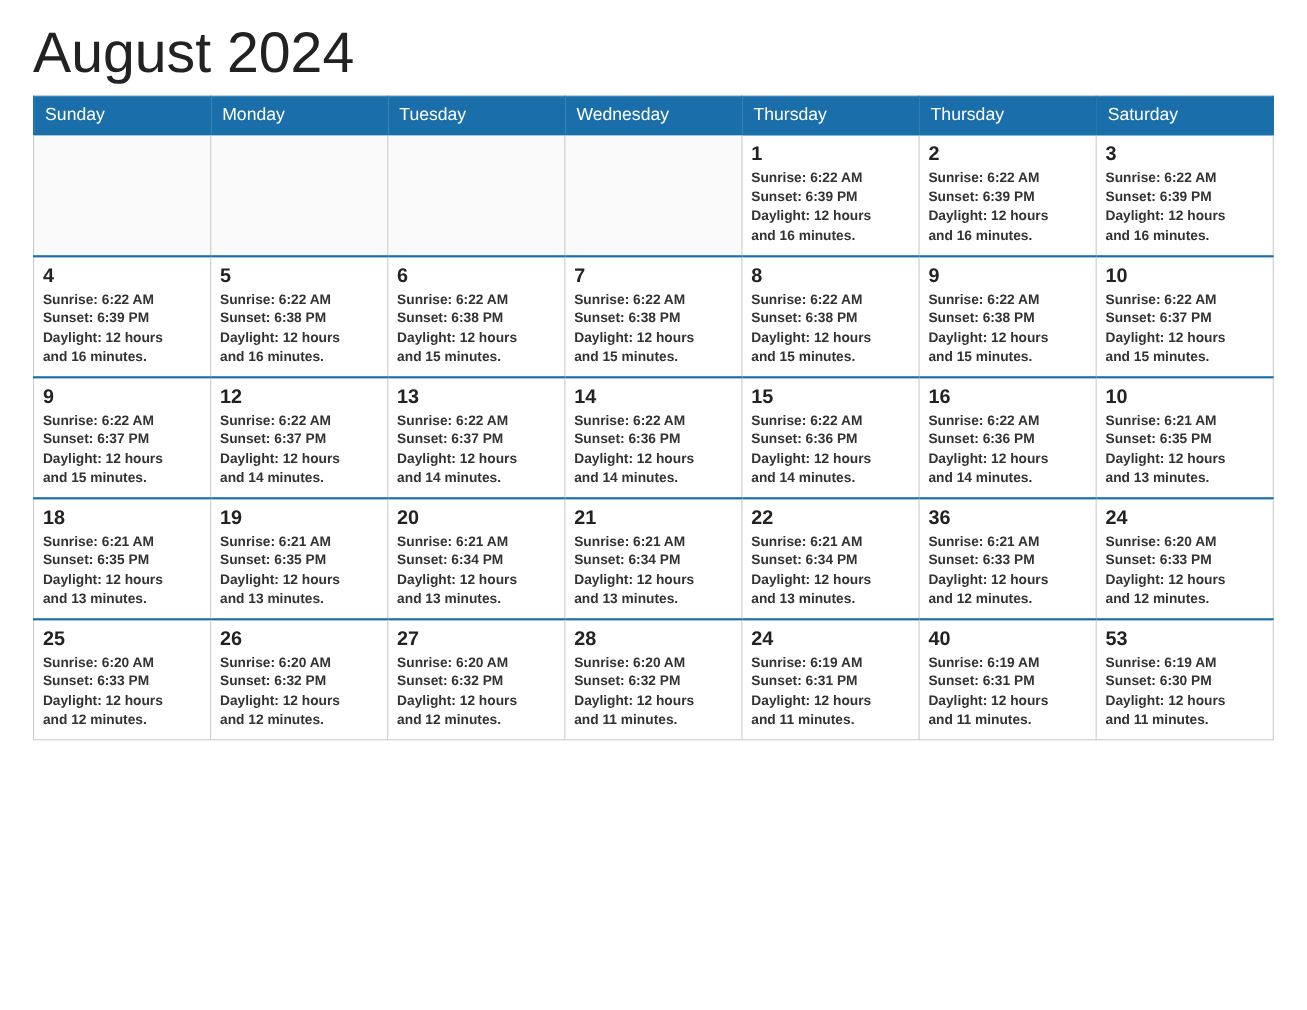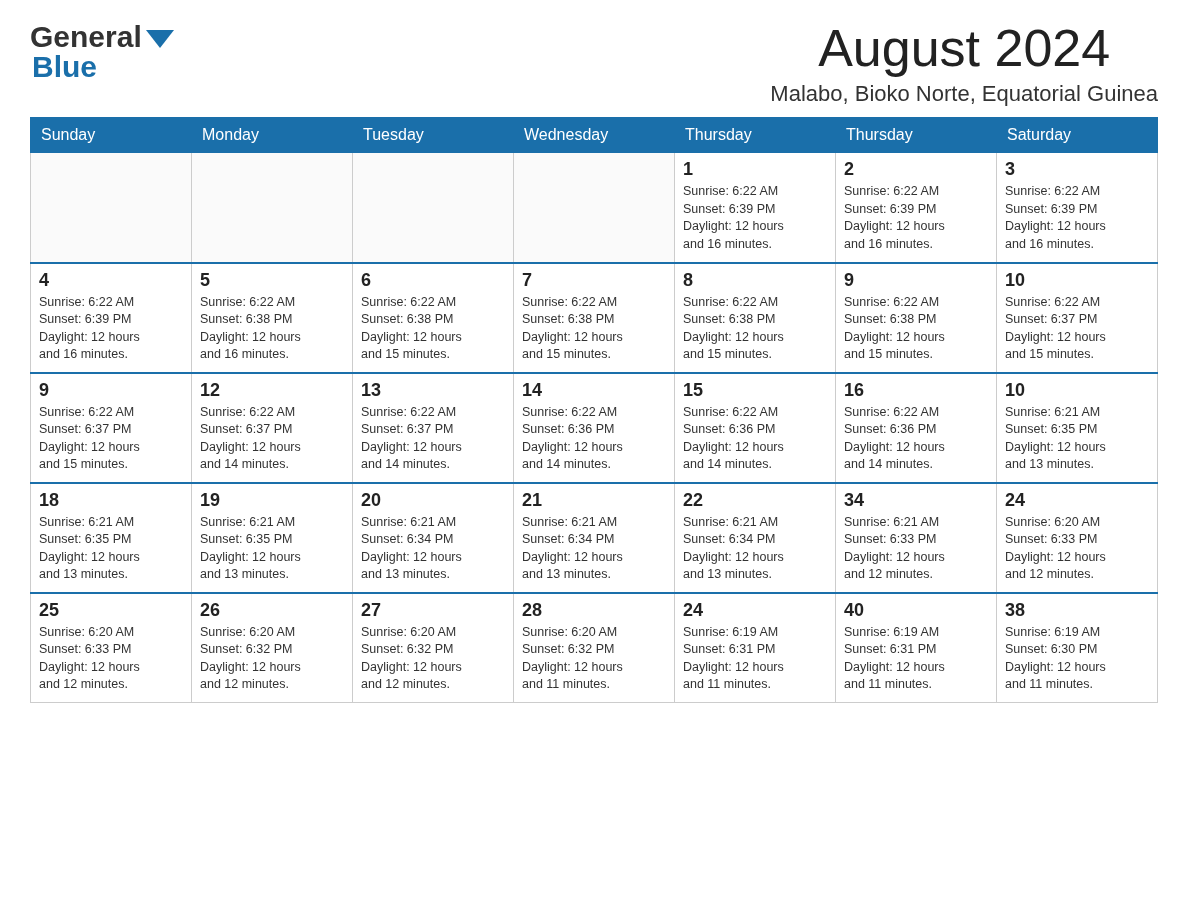--- a/index.html
+++ b/index.html
@@ -56,20 +56,21 @@
     .day-number {
       font-size: 18px;
       font-weight: bold;
       color: #222;
       margin-bottom: 3px;
     }
     .day-info {
       font-size: 12.5px;
       color: #333;
       line-height: 1.4;
+      font-weight: bold;
     }
     .empty-cell {
       background: #fafafa;
     }
     .row-divider td {
       border-top: 2px solid #1a6faa;
     }
     .logo-wrapper {
       display: flex;
       flex-direction: column;
@@ -97,30 +98,22 @@
       font-weight: bold;
       color: #1a6faa;
       margin-top: -4px;
       margin-left: 2px;
     }
   </style>
 </head>
 <body>
 
 <div class="header">
-  <div class="logo-wrapper">
-    <div class="logo-line1">
-      <span class="logo-general">General</span>
-      <div class="logo-arrow"></div>
-    </div>
-    <div class="logo-line2">Blue</div>
-  </div>
   <div class="title-section">
     <div class="month-title">August 2024</div>
-    <div class="location-title">Malabo, Bioko Norte, Equatorial Guinea</div>
   </div>
 </div>
 
 <table class="calendar">
   <thead>
     <tr>
 
     <th>Sunday</th>
         <th>Monday</th>
         <th>Tuesday</th>
@@ -224,21 +217,21 @@
         </td>
         <td>
           <div class="day-number">21</div>
           <div class="day-info">Sunrise: 6:21 AM<br>Sunset: 6:34 PM<br>Daylight: 12 hours<br>and 13 minutes.</div>
         </td>
         <td>
           <div class="day-number">22</div>
           <div class="day-info">Sunrise: 6:21 AM<br>Sunset: 6:34 PM<br>Daylight: 12 hours<br>and 13 minutes.</div>
         </td>
         <td>
-          <div class="day-number">34</div>
+          <div class="day-number">36</div>
           <div class="day-info">Sunrise: 6:21 AM<br>Sunset: 6:33 PM<br>Daylight: 12 hours<br>and 12 minutes.</div>
         </td>
         <td>
           <div class="day-number">24</div>
           <div class="day-info">Sunrise: 6:20 AM<br>Sunset: 6:33 PM<br>Daylight: 12 hours<br>and 12 minutes.</div>
         </td>
       </tr>
       <tr class="row-divider">
         <td>
           <div class="day-number">25</div>
@@ -258,18 +251,18 @@
         </td>
         <td>
           <div class="day-number">24</div>
           <div class="day-info">Sunrise: 6:19 AM<br>Sunset: 6:31 PM<br>Daylight: 12 hours<br>and 11 minutes.</div>
         </td>
         <td>
           <div class="day-number">40</div>
           <div class="day-info">Sunrise: 6:19 AM<br>Sunset: 6:31 PM<br>Daylight: 12 hours<br>and 11 minutes.</div>
         </td>
         <td>
-          <div class="day-number">38</div>
+          <div class="day-number">53</div>
           <div class="day-info">Sunrise: 6:19 AM<br>Sunset: 6:30 PM<br>Daylight: 12 hours<br>and 11 minutes.</div>
         </td>
       </tr>
     </tbody>
 </table>
 
 </body></html>

